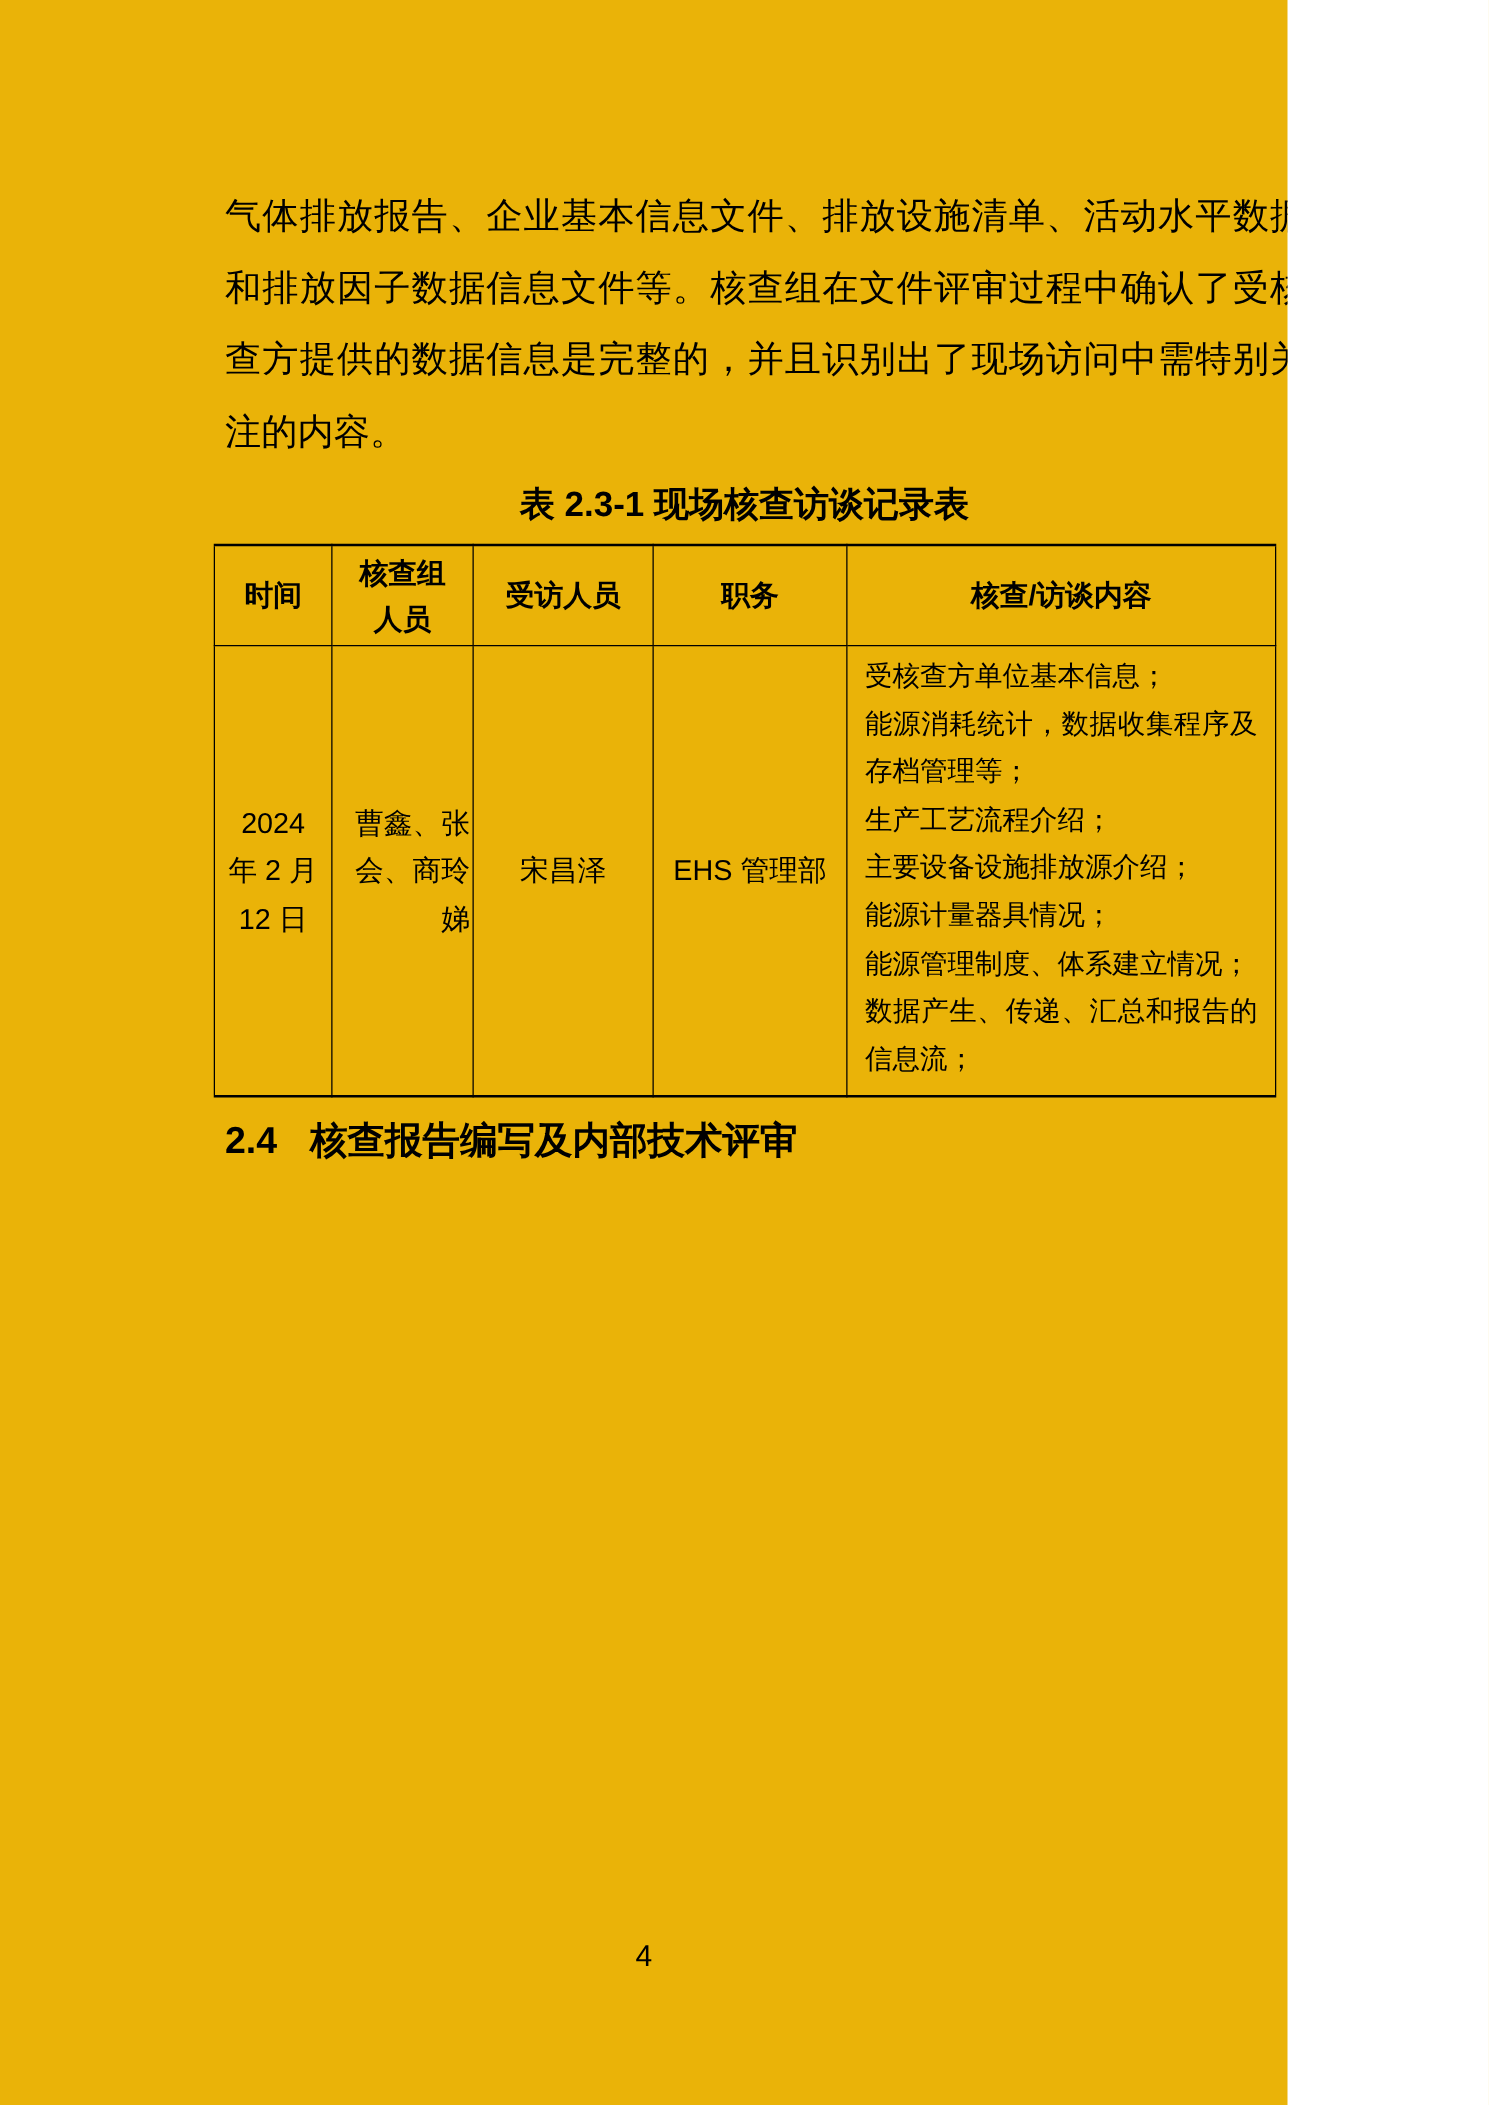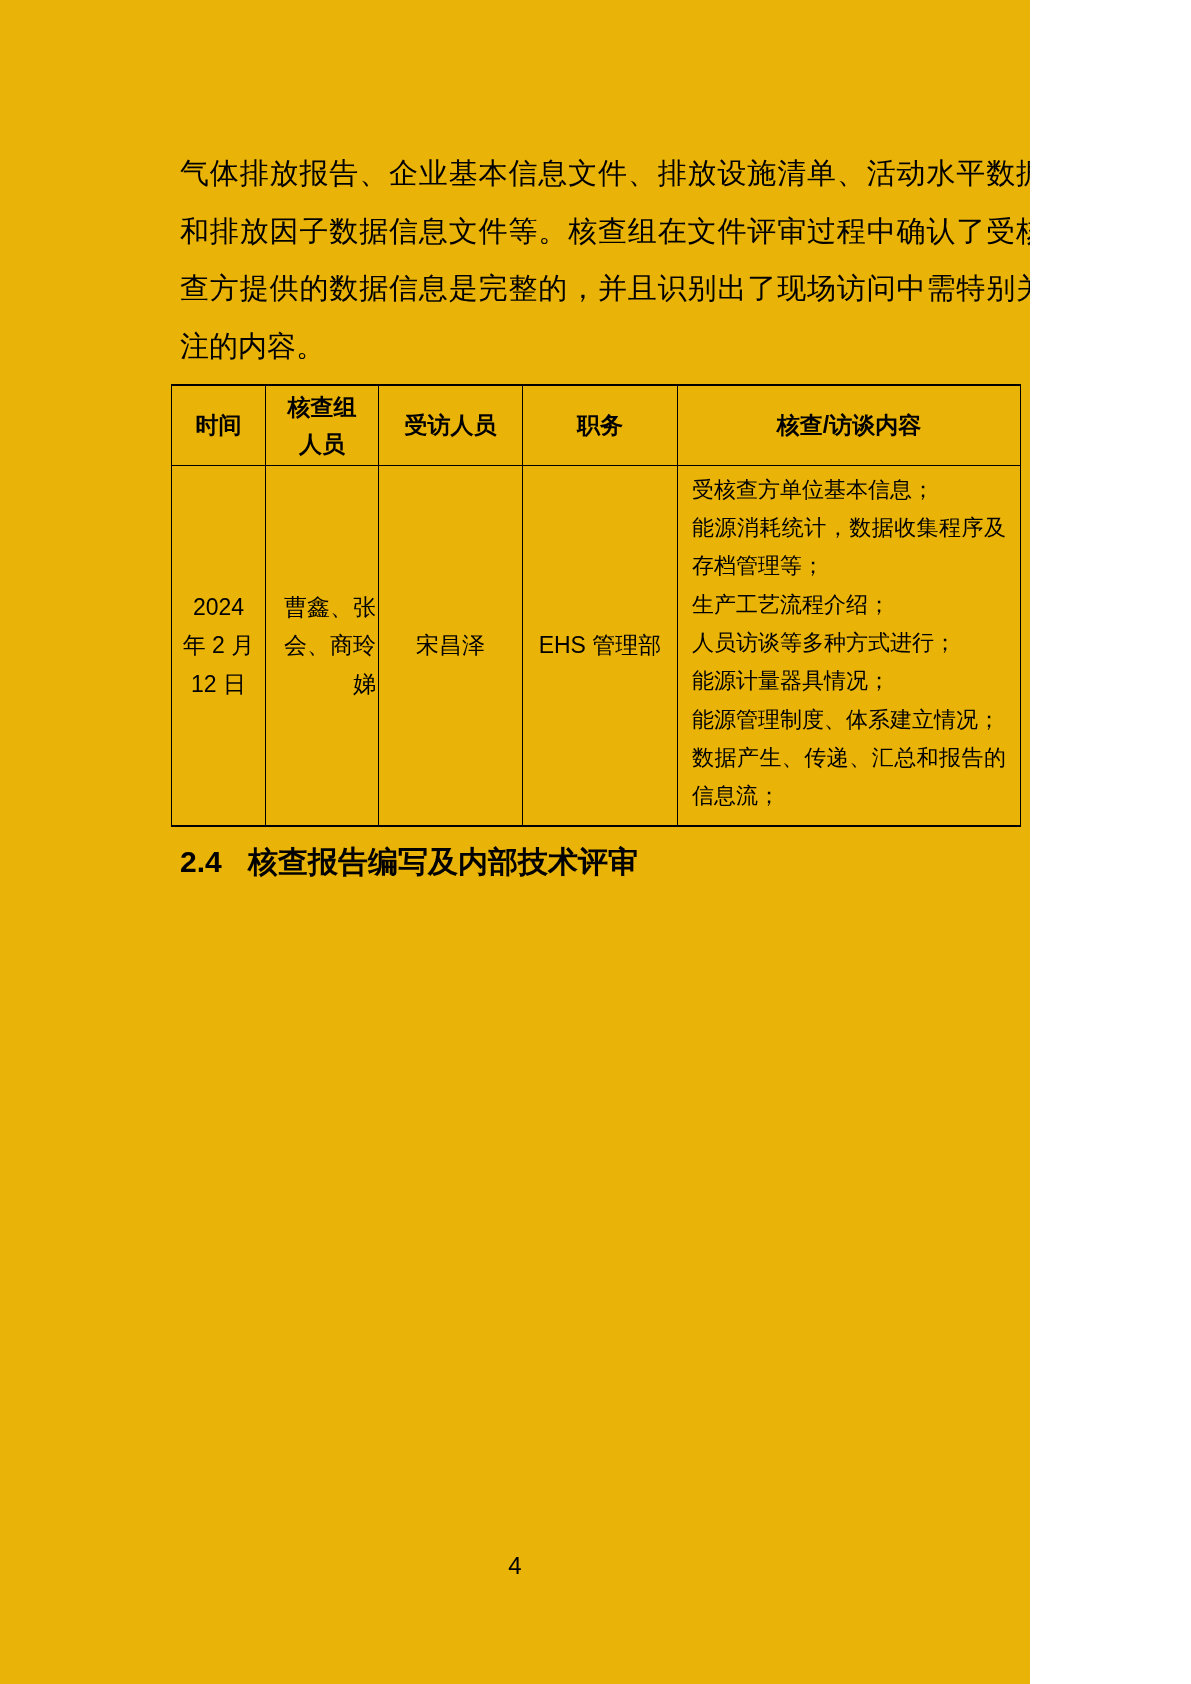--- a/index.html
+++ b/index.html
@@ -69,20 +69,21 @@
 <body>
 
 <div class="page">
   <div class="content">
 
     <p class="body-text no-indent">气体排放报告、企业基本信息文件、排放设施清单、活动水平数据和排放因子数据信息文件等。核查组在文件评审过程中确认了受核查方提供的数据信息是完整的，并且识别出了现场访问中需特别关注的内容。</p>
 
 
 
 
+    <div class="tbl-caption">表 2.3-1 现场核查访谈记录表</div>
 
     <table class="rec-table">
       <colgroup>
         <col style="width:94px">
           <col style="width:113px">
           <col style="width:144px">
         <col style="width:155px">
           <col style="width:343px">
       </colgroup>
       <thead>
@@ -99,21 +100,21 @@
           <td class="c1">2024 年 2 月 12 日</td>
           <td class="c2">曹鑫、张会、商玲娣</td>
           <td class="c3">宋昌泽</td>
           <td class="c4">EHS 管理部</td>
           <td class="c5">
             <div class="topics">
 
             <div class="topic-line">受核查方单位基本信息；</div>
                 <div class="topic-line">能源消耗统计，数据收集程序及存档管理等；</div>
                 <div class="topic-line">生产工艺流程介绍；</div>
-                <div class="topic-line">人员访谈等多种方式进行；</div>
+                <div class="topic-line">主要设备设施排放源介绍；</div>
                 <div class="topic-line">能源计量器具情况；</div>
                 <div class="topic-line">能源管理制度、体系建立情况；</div>
                 <div class="topic-line">数据产生、传递、汇总和报告的信息流；</div>
               </div>
           </td>
         </tr>
       </tbody>
     </table>
 
     <div class="heading h24">

